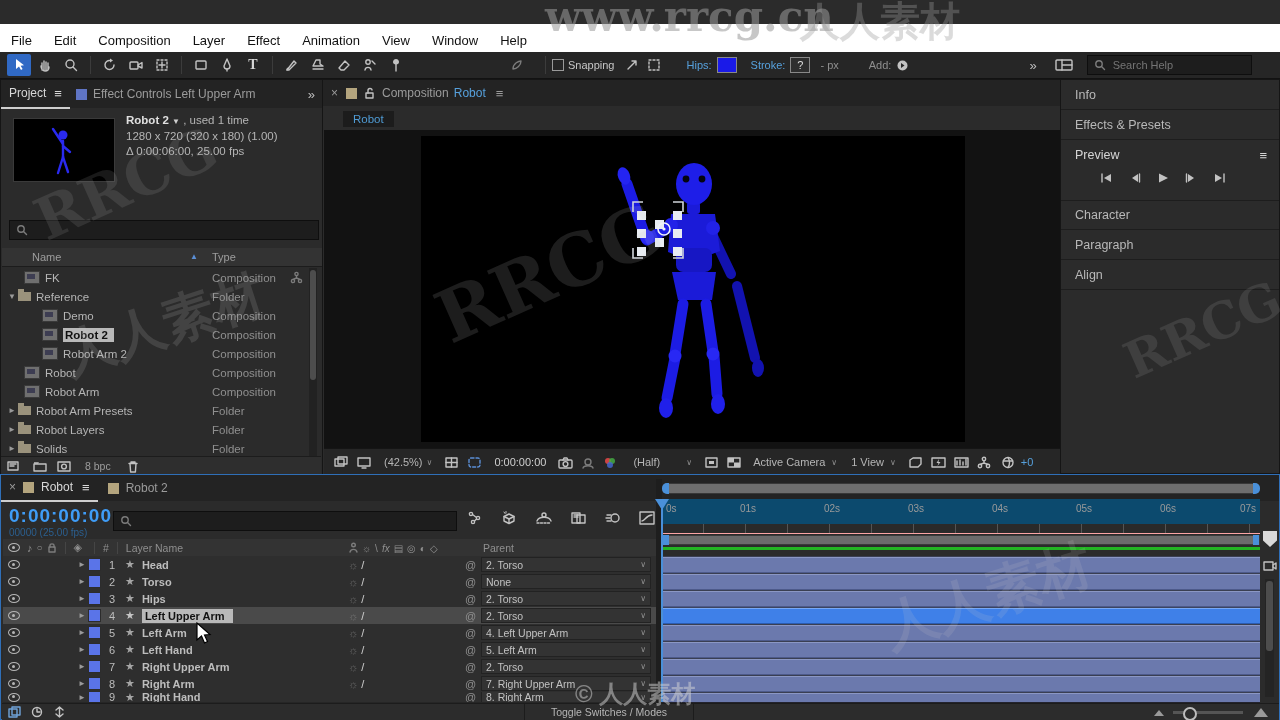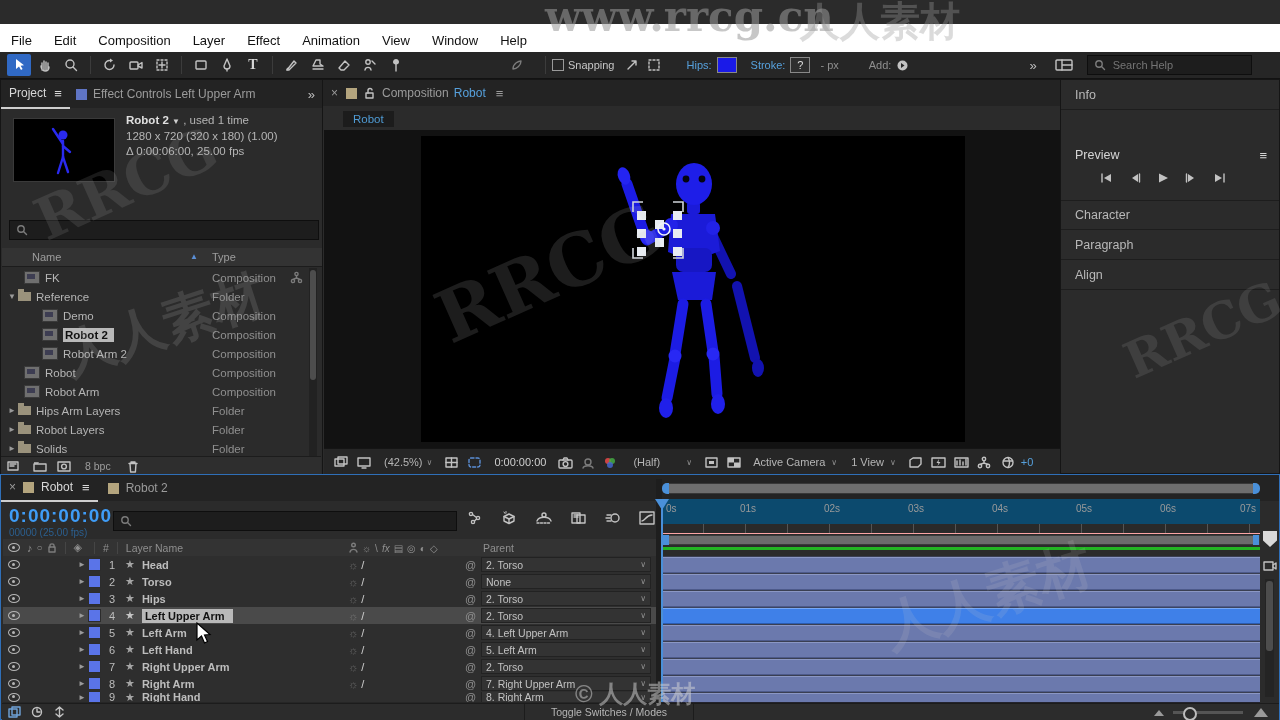--- a/index.html
+++ b/index.html
@@ -329,21 +329,21 @@
     <div class="proj-row" style="top:302px;">
       <span style="width:22px"></span>
         <span class="ico-comp"></span>
       <span class="namecell">Robot Arm</span>
       <span class="type">Composition</span>
     </div>
     <div class="proj-row" style="top:321px;">
       <span style="width:6px"></span>
         <span class="twirl">►</span>
       <span class="ico-folder"></span>
-      <span class="namecell">Hips Arm Layers</span>
+      <span class="namecell">Robot Arm Presets</span>
       <span class="type">Folder</span>
     </div>
     <div class="proj-row" style="top:340px;">
       <span style="width:6px"></span>
         <span class="twirl">►</span>
       <span class="ico-folder"></span>
       <span class="namecell">Robot Layers</span>
       <span class="type">Folder</span>
     </div>
     <div class="proj-row" style="top:359px;">
@@ -527,20 +527,23 @@
           <path d="M7,1.5 C9,4 9,9 7,11.5 M2.5,5 L11.5,5"></path>
         </svg>
       <span class="t-blue" style="margin-left:6px">+0</span>
     </div>
   </div>
 
   <div class="abs" style="left:1060px;top:79px;width:220px;height:395px;background:#2b2b2b;border:1px solid #151515;box-sizing:border-box;"></div>
   <div class="rp-header" style="top:80px;">
       <span>Info</span>
     </div>
+  <div class="rp-header" style="top:110px;">
+      <span>Effects &amp; Presets</span>
+    </div>
   <div class="rp-header" style="top:140px;border-bottom:none;color:#d5d5d5;">
     <span>Preview</span>
     <span style="margin-left:auto;padding-right:12px;font-size:13px;">≡</span>
   </div>
   <div class="abs row" style="left:1100px;top:172px;gap:14px;">
     <svg class="mi" width="14" height="12">
         <path d="M2,2 L2,10"></path>
         <path d="M11,2 L4,6 L11,10 Z" fill="#c2c2c2" stroke="none"></path>
       </svg>
     <svg class="mi" width="14" height="12">

